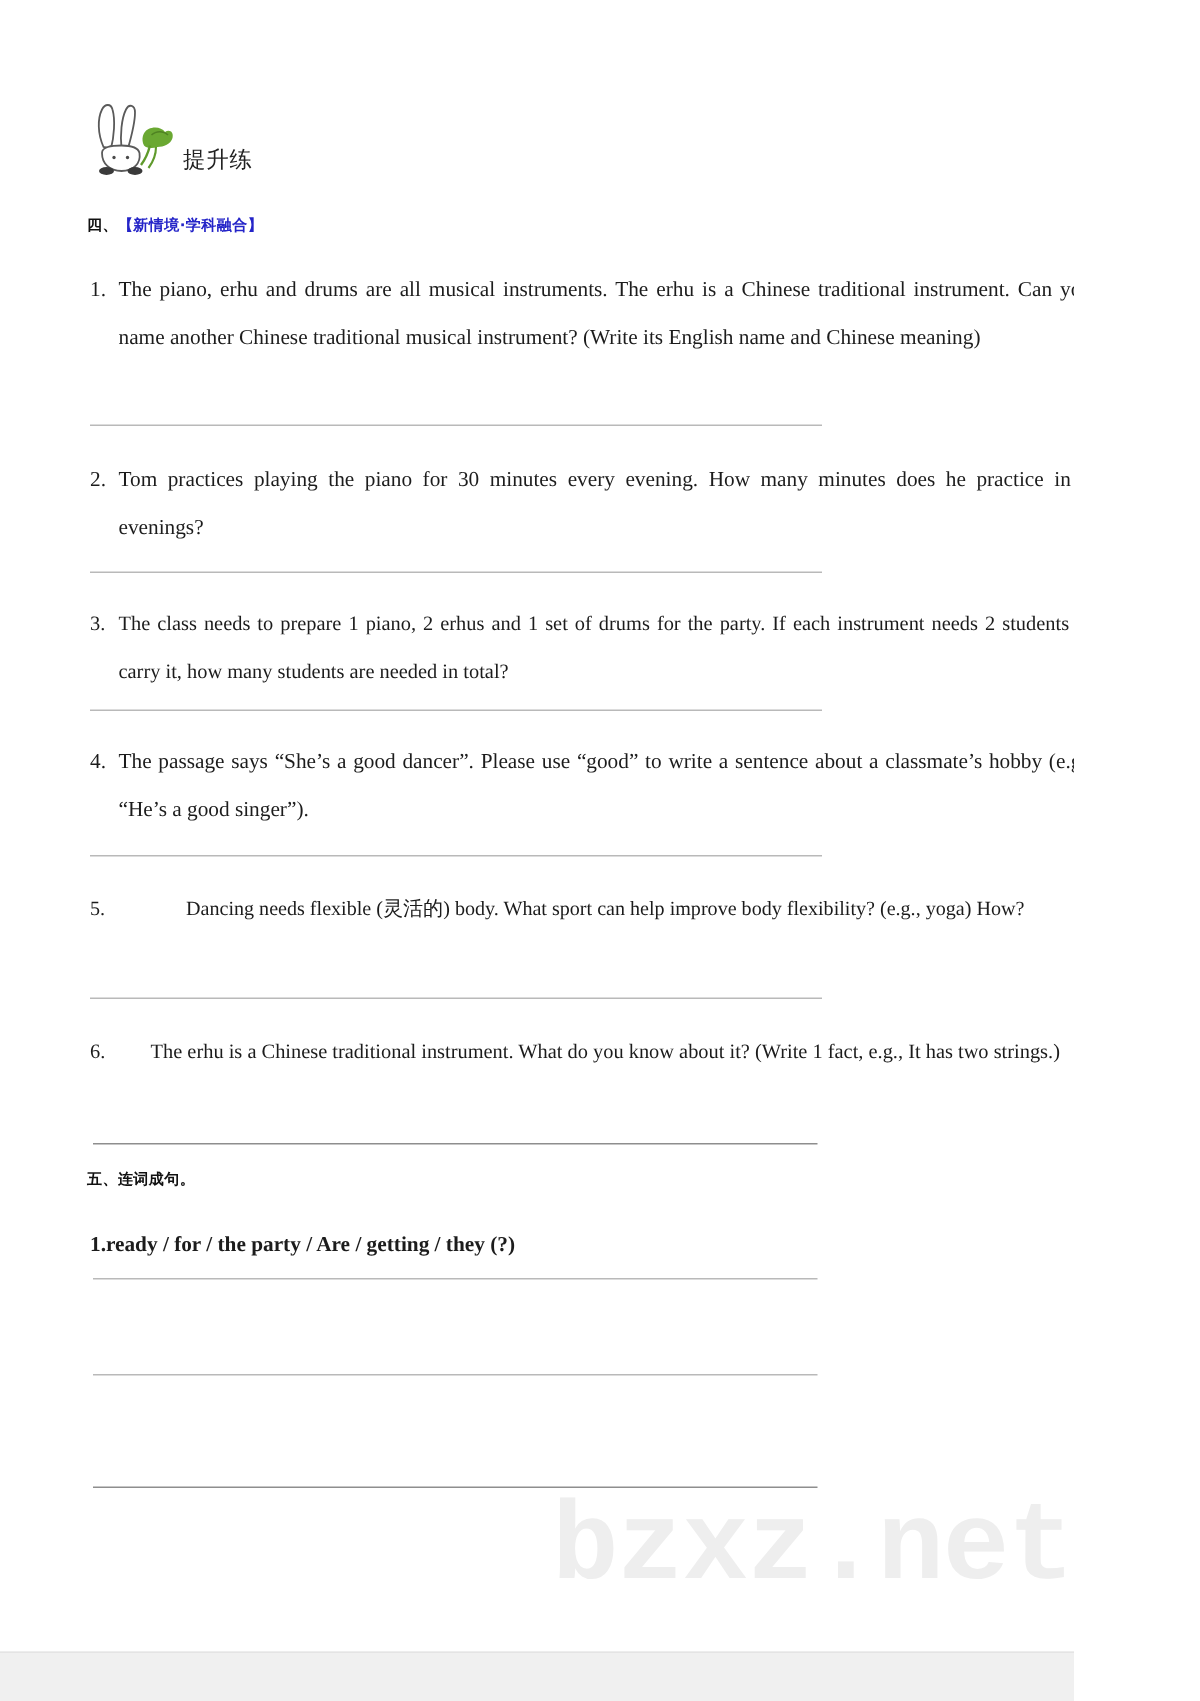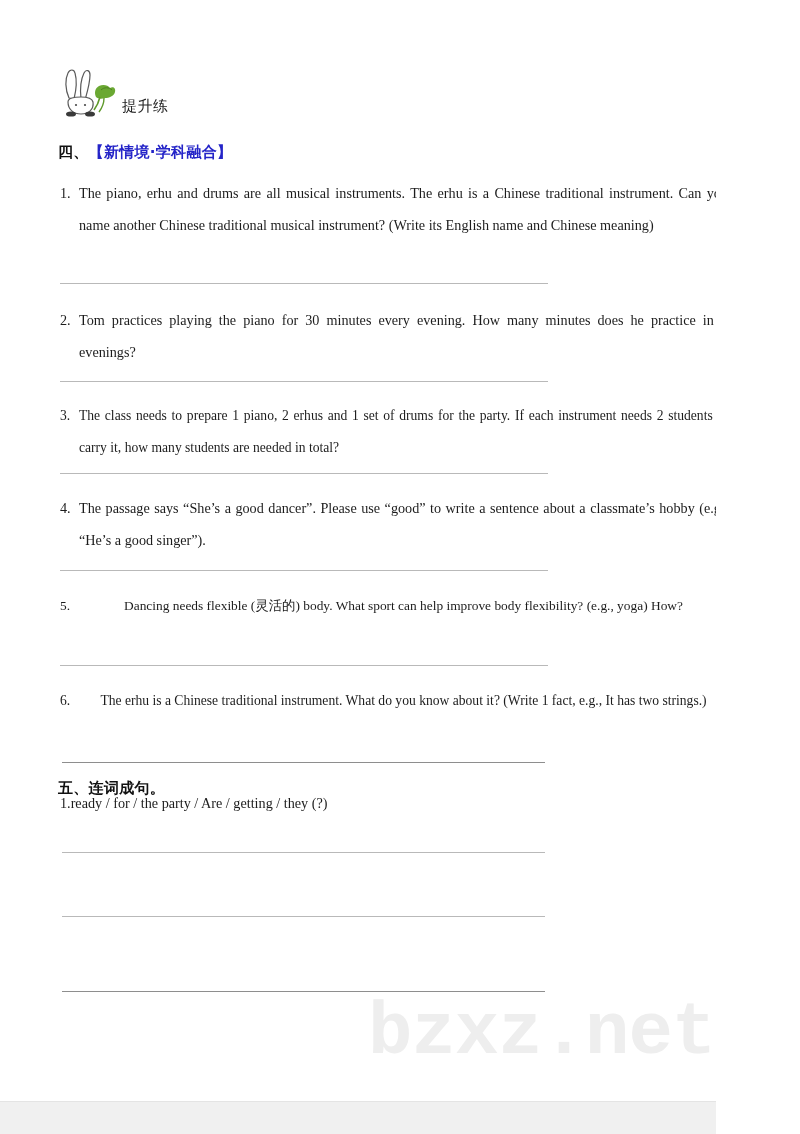--- a/index.html
+++ b/index.html
@@ -66,21 +66,21 @@
     letter-spacing: 0.5px;
     white-space: nowrap;
   }
 
   
   .sec-heading {
     position: absolute;
     left: 58px;
     font-family: "DejaVu Sans", sans-serif;
     font-weight: bold;
-    font-size: 15px;
+    font-size: 10px;
     white-space: nowrap;
     letter-spacing: 0.3px;
   }
   .sec-heading .num { color: #111111; }
   .sec-heading .blue { color: #2424c8; }
   .sec-heading .plain { color: #111111; margin-top: 32px; }
 
   #sec4-heading { top: 143px; }
   #sec5-heading { top: 779px; }
 
@@ -213,21 +213,21 @@
     <div class="q" style="top:685px; font-size:13.6px;">
       <span class="qnum">6.</span>
         <span class="body nojust">The erhu is a Chinese traditional instrument. What do you know about it? (Write 1 fact, e.g., It has two strings.)</span>
     </div>
     <div class="rule thick" style="left:62px; top:762px; width:483px;"></div>
 
     <div class="sec-heading" id="sec5-heading">
       <span class="num">五、</span><span class="plain">连词成句。</span>
     </div>
 
-    <div class="s" style="top:790px;">
+    <div class="s" style="top:817px;font-weight:bold;">
       <span>1.</span><span>ready / for / the party / Are / getting / they (?)</span>
     </div>
     <div class="rule" style="left:62px; top:852px; width:483px;"></div>
 
     <div class="rule" style="left:62px; top:916px; width:483px;"></div>
 
     <div class="rule thick" style="left:62px; top:991px; width:483px;"></div>
 
     <div class="watermark">bzxz.net</div>
 

